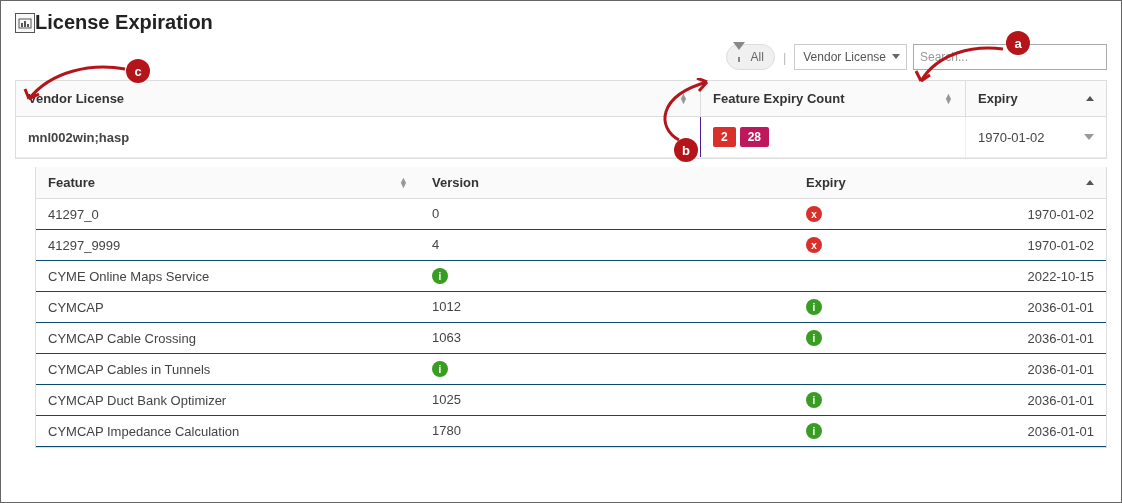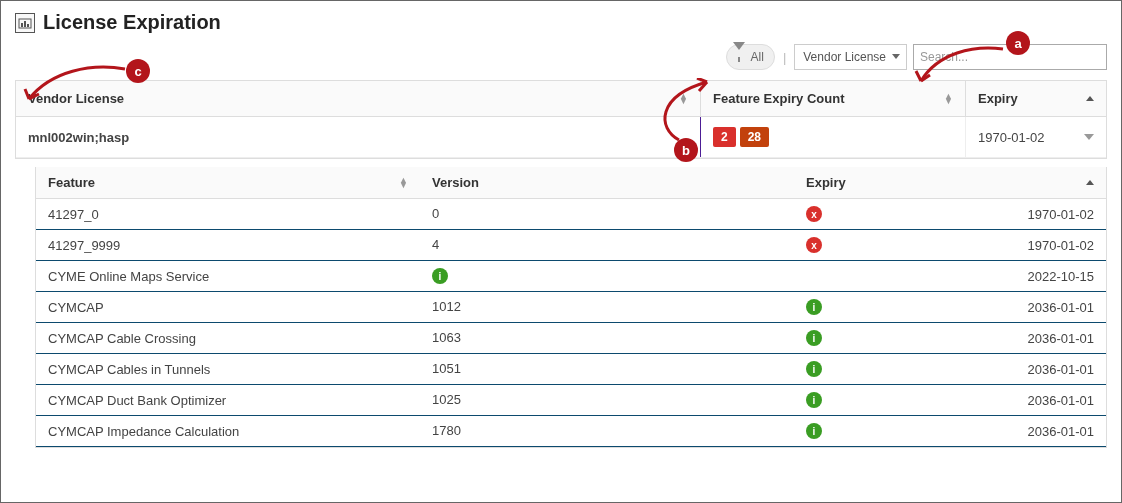--- a/index.html
+++ b/index.html
@@ -1,17 +1,17 @@
 <!DOCTYPE html>
 <html><head>
 <meta charset="utf-8">
 <style>
   html,body{margin:0;padding:0;font-family:Arial,Helvetica,sans-serif;font-size:13px;color:#333;background:#fff}
   .frame{width:1122px;height:503px;border:1px solid #666;box-sizing:border-box;position:relative;overflow:hidden}
-  .title-bar{display:flex;align-items:center;gap:8px;padding:10px 8px 6px 14px}
+  .title-bar{display:flex;align-items:center;gap:0;padding:10px 8px 6px 14px}
   .title-bar h1{font-size:20px;font-weight:bold;margin:0;color:#222}
   .title-icon{width:18px;height:18px;border:1px solid #555;display:flex;align-items:center;justify-content:center;font-size:10px;color:#555;background:#f9f9f9}
   .toolbar{display:flex;justify-content:flex-end;align-items:center;gap:6px;padding:4px 14px 10px 14px}
   .filter-btn{display:flex;align-items:center;gap:6px;background:#f0f0f0;border:1px solid #ddd;border-radius:13px;height:24px;padding:0 10px 0 6px;font-size:12px;color:#666;cursor:pointer}
   .funnel{width:0;height:0;border-left:6px solid transparent;border-right:6px solid transparent;border-top:8px solid #888;position:relative}
   .funnel::after{content:"";position:absolute;left:-1px;top:7px;width:2px;height:5px;background:#888}
   .divider{color:#bbb;padding:0 2px}
   .dropdown{height:24px;border:1px solid #ccc;background:#fff;padding:0 20px 0 8px;font-size:12px;color:#555;position:relative;display:flex;align-items:center;cursor:pointer}
   .dropdown .caret{position:absolute;right:6px;top:9px;width:0;height:0;border-left:4px solid transparent;border-right:4px solid transparent;border-top:5px solid #666}
   .search{height:24px;width:180px;border:1px solid #aaa;padding:0 6px;font-size:12px;color:#888;display:flex;align-items:center}
@@ -21,21 +21,21 @@
   .oc2{flex:0 0 240px;padding:10px 12px;border-right:1px solid #ddd;display:flex;align-items:center;justify-content:space-between}
   .oc3{flex:1;padding:10px 12px;display:flex;align-items:center;justify-content:space-between}
   .sort-both{font-size:9px;color:#999;line-height:5px;display:flex;flex-direction:column;align-items:center}
   .sort-asc{width:0;height:0;border-left:4px solid transparent;border-right:4px solid transparent;border-bottom:5px solid #555}
   .outer-row{display:flex;border-bottom:1px solid #eee;font-size:13px;color:#444}
   .outer-row .oc1{font-weight:bold;border-right:1px solid #4c1d95}
   .outer-row .oc2{font-weight:normal;border-right:1px solid #eee}
   .outer-row .oc3{font-weight:normal}
   .badge{display:inline-block;color:#fff;font-weight:bold;font-size:12px;padding:3px 8px;border-radius:2px;margin-right:4px}
   .badge.red{background:#d9302c}
-  .badge.green{background:#c2410c}
+  .badge.green{background:#be185d}
   .expand-caret{width:0;height:0;border-left:5px solid transparent;border-right:5px solid transparent;border-top:6px solid #999;margin-left:8px}
   .inner-table{margin:8px 14px 0 34px;border:1px solid #ddd;border-top:none}
   .inner-head{display:flex;background:#fafafa;border-bottom:1px solid #ddd;font-weight:bold;font-size:13px;color:#333}
   .ic1{flex:0 0 360px;padding:8px 12px;display:flex;align-items:center;justify-content:space-between}
   .ic2{flex:0 0 350px;padding:8px 12px}
   .ic3{flex:1;padding:8px 12px;display:flex;align-items:center;justify-content:space-between}
   .inner-row{display:flex;border-bottom:1px solid #0c4a6e;font-size:13px;color:#444}
   .inner-row>div{padding:7px 12px}
   .inner-row .ic3{display:flex;align-items:center;gap:10px}
   .status-icon{width:16px;height:16px;border-radius:50%;display:flex;align-items:center;justify-content:center;color:#fff;font-size:10px;font-weight:bold}
@@ -155,21 +155,20 @@
         <div class="inner-row">
           <div class="ic1">CYMCAP Cable Crossing</div>
           <div class="ic2">1063</div>
           <div class="ic3">
             <span class="status-icon green">i</span>
             <span>2036-01-01</span>
           </div>
         </div>
         <div class="inner-row">
           <div class="ic1">CYMCAP Cables in Tunnels</div>
-          <div class="ic2">1051</div>
           <div class="ic3">
             <span class="status-icon green">i</span>
             <span>2036-01-01</span>
           </div>
         </div>
         <div class="inner-row">
           <div class="ic1">CYMCAP Duct Bank Optimizer</div>
           <div class="ic2">1025</div>
           <div class="ic3">
             <span class="status-icon green">i</span>

